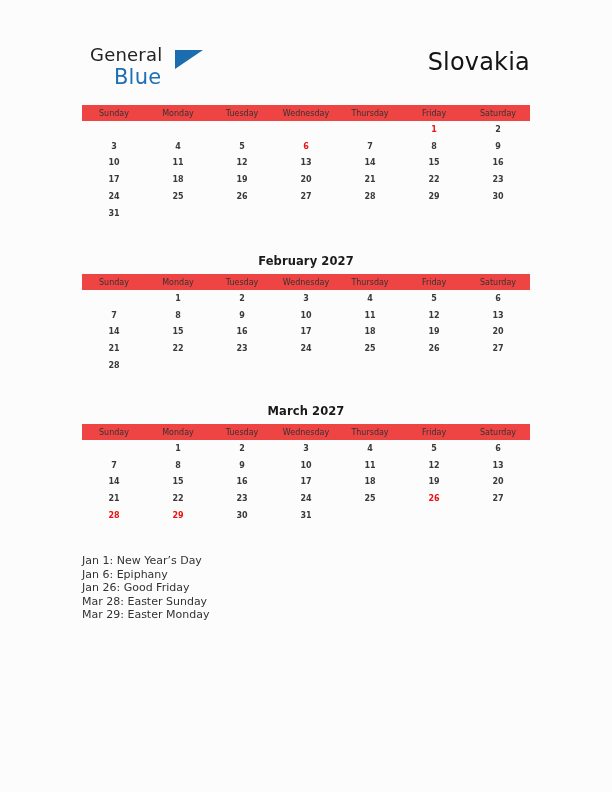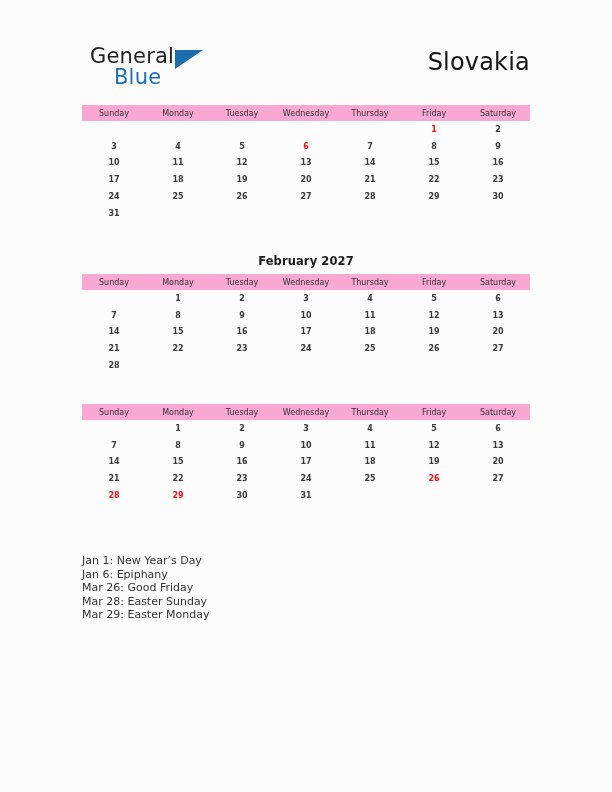--- a/index.html
+++ b/index.html
@@ -28,21 +28,21 @@
     position: absolute;
     left: 8px;
     top: 4px;
     width: 200px;
     height: 52px;
   }
   .logo-general {
     position: absolute;
     left: 0;
     top: 0;
-    font-size: 21px;
+    font-size: 18px;
     letter-spacing: 0.2px;
     color: #222222;
     font-family: "DejaVu Sans", "Liberation Sans", sans-serif;
   }
   .logo-blue {
     position: absolute;
     left: 24px;
     top: 21px;
     font-size: 21px;
     letter-spacing: 0.2px;
@@ -88,21 +88,21 @@
     margin-bottom: 6px;
     letter-spacing: 0.1px;
   }
 
   table.cal {
     width: 448px;
     border-collapse: collapse;
     table-layout: fixed;
   }
   table.cal th {
-    background: #f9a8d4;
+    background: #ef4444;
     font-size: 8px;
     font-weight: normal;
     color: #333333;
     height: 16px;
     padding: 0;
     text-align: center;
     vertical-align: middle;
     border: none;
   }
   table.cal td {
@@ -277,20 +277,21 @@
           <td class="empty"></td>
           <td class="empty"></td>
           <td class="empty"></td>
           <td class="empty"></td>
         </tr>
       </tbody>
   </table>
 </div>
 
 <div class="month-block" id="month-2">
+  <div class="month-title">March 2027</div>
   <table class="cal">
     <thead>
         <tr>
           <th>Sunday</th>
           <th>Monday</th>
           <th>Tuesday</th>
           <th>Wednesday</th>
           <th>Thursday</th>
           <th>Friday</th>
           <th>Saturday</th>
@@ -342,16 +343,16 @@
           <td class="empty"></td>
           <td class="empty"></td>
         </tr>
       </tbody>
   </table>
 </div>
 
 <div class="notes">
     <div class="notes-item">Jan 1: New Year’s Day</div>
     <div class="notes-item">Jan 6: Epiphany</div>
-    <div class="notes-item">Mar 26: Good Friday</div>
+    <div class="notes-item">Jan 26: Good Friday</div>
     <div class="notes-item">Mar 28: Easter Sunday</div>
     <div class="notes-item">Mar 29: Easter Monday</div>
   </div>
 
 </body></html>

